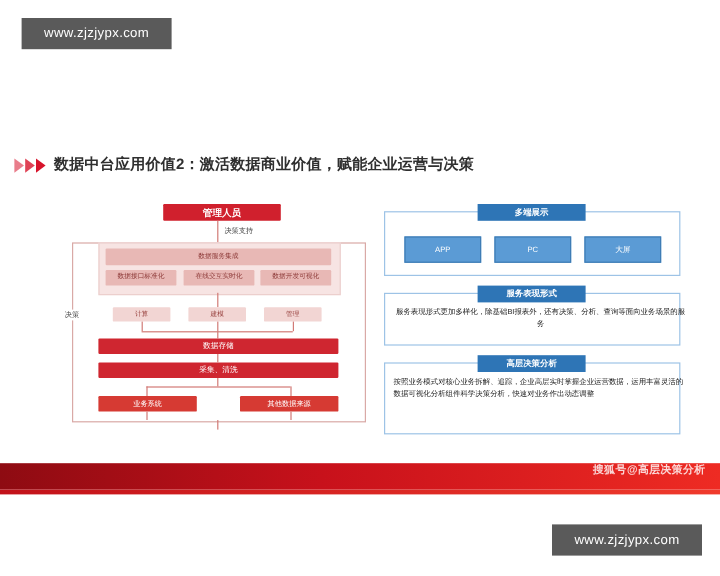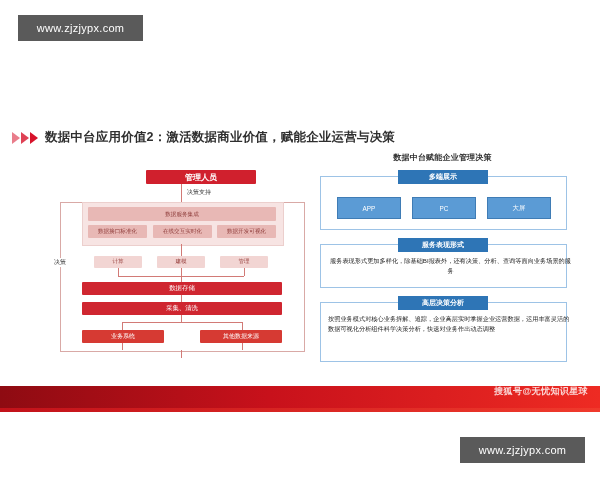--- a/index.html
+++ b/index.html
@@ -196,21 +196,21 @@
       <span></span>
   </div>
   <div class="title-text">数据中台应用价值2：激活数据商业价值，赋能企业运营与决策</div>
 </div>
 
 <div id="left-panel">
 
 
   <div class="frame-line" style="left:0px;top:50px;width:243px;height:148px;border-color:#d9a9a6;"></div>
 
-  <div class="red-head-box" style="left:86px;top:18px;width:110px;height:14px;">管理人员</div>
+  <div class="red-head-box" style="left:76px;top:18px;width:98px;height:14px;">管理人员</div>
 
   <div class="conn conn-v" style="left:121px;top:32px;height:18px;"></div>
   <div class="ltag" style="left:125px;top:36px;">决策支持</div>
 
   <div class="ltag" style="left:-8px;top:106px;">决策</div>
 
   <div class="grp-box" style="left:22px;top:50px;width:200px;height:42px;"></div>
   <div class="pink-box" style="left:28px;top:55px;width:188px;height:14px;">数据服务集成</div>
   <div class="pink-box" style="left:28px;top:73px;width:59px;height:13px;">数据接口标准化</div>
   <div class="pink-box" style="left:93px;top:73px;width:59px;height:13px;">在线交互实时化</div>
@@ -243,36 +243,35 @@
   <div class="mid-red-box" style="left:140px;top:178px;width:82px;height:13px;">其他数据来源</div>
 
   <div class="conn conn-v" style="left:62px;top:191px;height:7px;"></div>
   <div class="conn conn-v" style="left:182px;top:191px;height:7px;"></div>
   <div class="conn conn-v" style="left:121px;top:198px;height:8px;"></div>
 
 </div>
 
 <div id="right-panel">
 
-  <div class="panel-head" style="position:absolute;left:0;top:0;width:255px;">数据中台赋能企业管理决策</div>
 
   <div class="blue-card" style="left:5px;top:24px;width:245px;height:52px;"></div>
   <div class="blue-tab" style="left:83px;top:18px;width:90px;height:14px;">多端展示</div>
   <div class="blue-box" style="left:22px;top:45px;width:62px;height:20px;">APP</div>
   <div class="blue-box" style="left:97px;top:45px;width:62px;height:20px;">PC</div>
   <div class="blue-box" style="left:172px;top:45px;width:62px;height:20px;">大屏</div>
 
   <div class="blue-card" style="left:5px;top:92px;width:245px;height:42px;"></div>
   <div class="blue-tab" style="left:83px;top:86px;width:90px;height:14px;">服务表现形式</div>
   <div class="desc-text" style="left:5px;top:104px;width:245px;">服务表现形式更加多样化，除基础BI报表外，还有决策、分析、查询等面向业务场景的服务</div>
 
   <div class="blue-card" style="left:5px;top:150px;width:245px;height:58px;"></div>
   <div class="blue-tab" style="left:83px;top:144px;width:90px;height:14px;">高层决策分析</div>
   <div class="desc-text left-al" style="left:5px;top:162px;width:245px;">按照业务模式对核心业务拆解、追踪，企业高层实时掌握企业运营数据，运用丰富灵活的数据可视化分析组件科学决策分析，快速对业务作出动态调整</div>
 </div>
 
 <div id="red-band"></div>
 <div id="red-band-2"></div>
-<div id="sohu-wm">搜狐号@无忧知识星球</div>
+<div id="sohu-wm">搜狐号@高层决策分析</div>
 
 <div class="wm-tag" id="wm-bottom">
   <span>www.zjzjypx.com</span>
 </div>
 
 </body></html>

